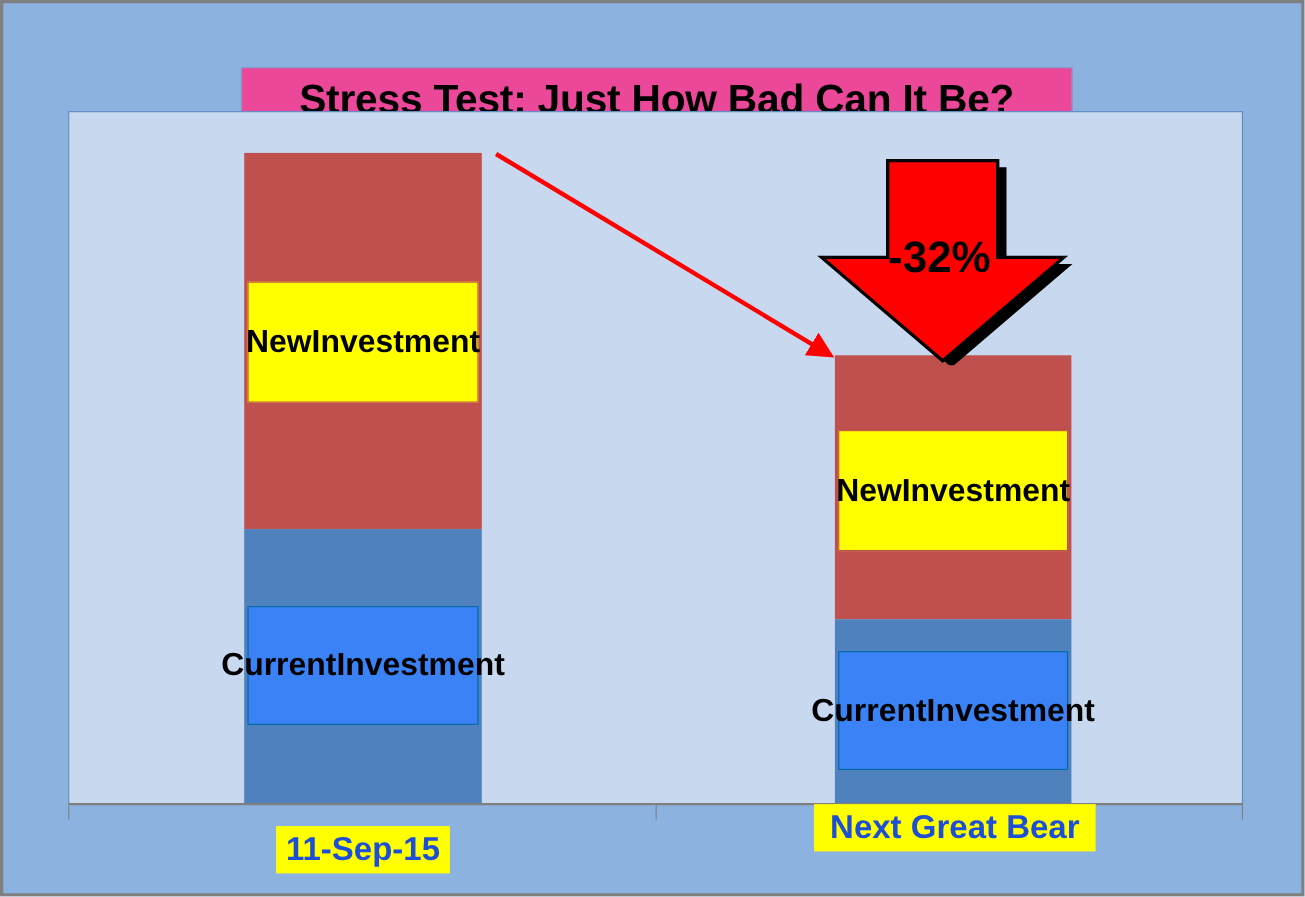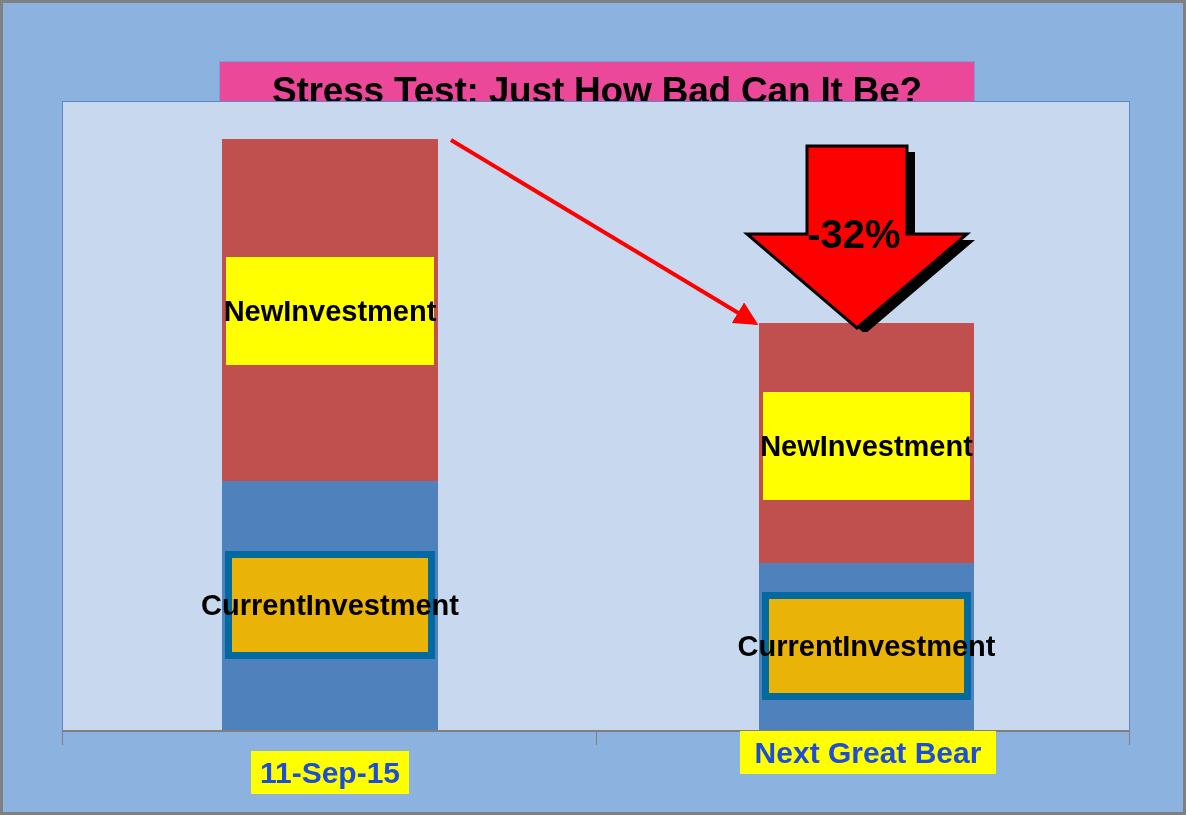--- a/index.html
+++ b/index.html
@@ -108,22 +108,22 @@
     color: #000000;
     line-height: 1.12;
     box-sizing: border-box;
     text-align: center;
   }
   .label-new {
     background: #FFFF00;
     border: 1px solid #C0504D;
   }
   .label-current {
-    background: #eab308;
-    border: 7px solid #0369a1;
+    background: #3b82f6;
+    border: 1px solid #0369a1;
   }
 
   #label-new-left     { left: 222px; top: 253px; width: 210px; height: 110px; }
   #label-current-left { left: 222px; top: 548px; width: 210px; height: 108px; }
   #label-new-right    { left: 759px; top: 388px; width: 209px; height: 110px; }
   #label-current-right{ left: 759px; top: 589px; width: 209px; height: 108px; }
 
   
   .cat-label {
     position: absolute;

